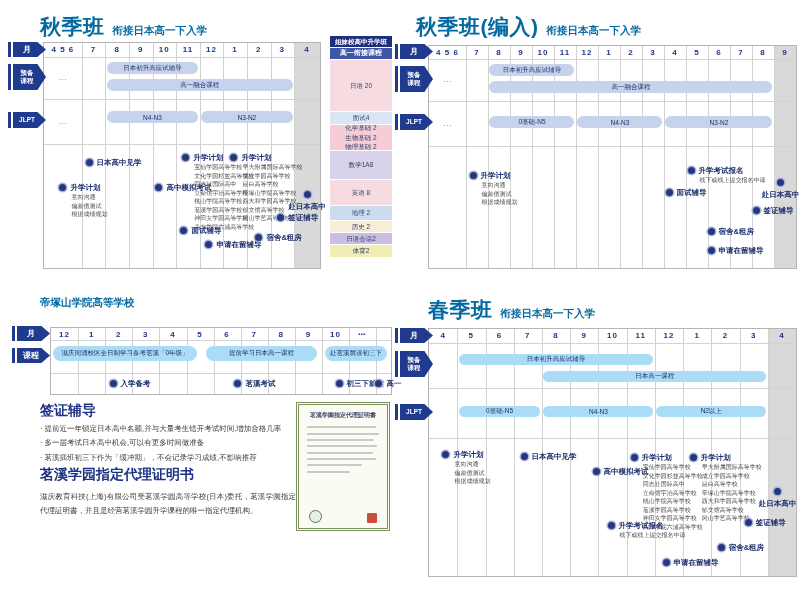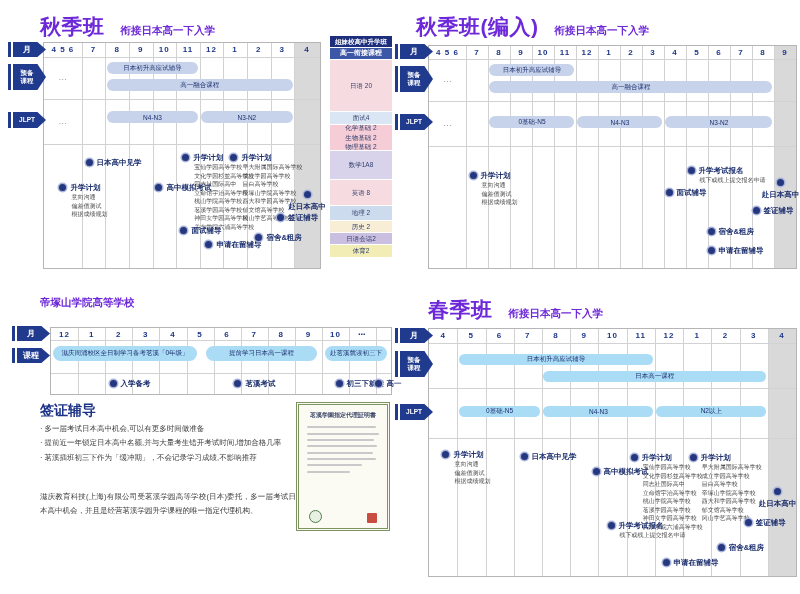--- a/index.html
+++ b/index.html
@@ -1,19 +1,19 @@
 <!DOCTYPE html>
 <html><head>
 <meta charset="utf-8">
 <style>
   html,body{margin:0;padding:0;background:#fff}
   #page{position:relative;width:800px;height:594px;background:#ffffff;overflow:hidden;
         font-family:"Liberation Sans","DejaVu Sans",sans-serif;}
   
-  .q-title{position:absolute;display:flex;align-items:baseline;gap:16px;color:#6d28d9;white-space:nowrap}
+  .q-title{position:absolute;display:flex;align-items:baseline;gap:8px;color:#0369a1;white-space:nowrap}
   .q-title .t{font-size:21px;font-weight:800;letter-spacing:.5px}
   .q-title .s{font-size:10.5px;font-weight:700}
   .qt0{left:40px;top:13px}.qt1{left:416px;top:13px}.qt2{left:40px;top:296px}.qt3{left:428px;top:296px}
   
   .ttable{position:absolute;border:1px solid #b5b5b5;box-sizing:content-box;background:#fff}
   .vline{position:absolute;top:0;bottom:0;width:1px;background:#d2d2d2}
   .hline{position:absolute;left:0;right:0;height:1px;background:#d2d2d2}
   .graycol{position:absolute;top:0;bottom:0;background:#d9d9d9}
   .mcell{position:absolute;top:2px;font-size:8px;font-weight:700;color:#1d3688;text-align:center;letter-spacing:1px}
   .gbar{position:absolute;border-radius:8px;font-size:6.5px;color:#1c2f6e;display:flex;align-items:center;justify-content:center;white-space:nowrap;overflow:hidden}
@@ -69,26 +69,27 @@
   <div class="q-title qt2">
     <span class="s">帝塚山学院高等学校</span>
   </div>
   <div class="q-title qt3">
     <span class="t">春季班</span>
     <span class="s">衔接日本高一下入学</span>
   </div>
 
   <div class="sec-head" style="left:40px;top:402px">签证辅导</div>
   <div class="bullets" style="left:40px;top:422px">
+    <div class="bullet">提前近一年锁定日本高中名额,并与大量考生错开考试时间,增加合格几率</div>
     <div class="bullet">多一届考试日本高中机会,可以有更多时间做准备</div>
-    <div class="bullet">提前近一年锁定日本高中名额,并与大量考生错开考试时间,增加合格几率</div>
     <div class="bullet">茗溪插班初三下作为「缓冲期」，不会记录学习成绩,不影响推荐</div>
   </div>
 
-  <div class="agency-body" style="left:40px;top:490px">滋庆教育科技(上海)有限公司受茗溪学园高等学校(日本)委托，多一届考试日本高中机会，并且是经营茗溪学园升学课程的唯一指定代理机构。</div>
+  <div class="sec-head" style="left:40px;top:466px">茗溪学园指定代理证明书</div>
+  <div class="agency-body" style="left:40px;top:490px">滋庆教育科技(上海)有限公司受茗溪学园高等学校(日本)委托，茗溪学園指定代理証明書，并且是经营茗溪学园升学课程的唯一指定代理机构。</div>
 
   <div class="cert">
     <div class="cert-inner-title">茗溪学園指定代理証明書</div>
     <div class="cl" style="width:88%"></div>
     <div class="cl" style="width:92%"></div>
     <div class="cl" style="width:86%"></div>
     <div class="cl" style="width:90%"></div>
     <div class="cl" style="width:84%"></div>
     <div class="cl" style="width:89%"></div>
     <div class="cl" style="width:70%"></div>

